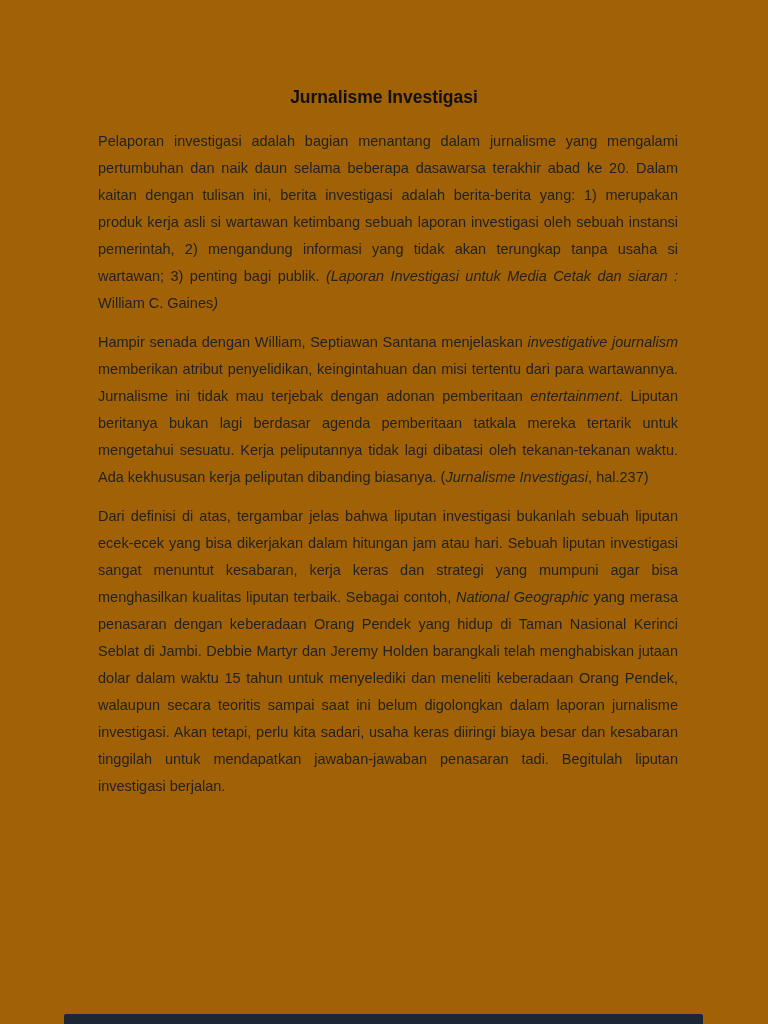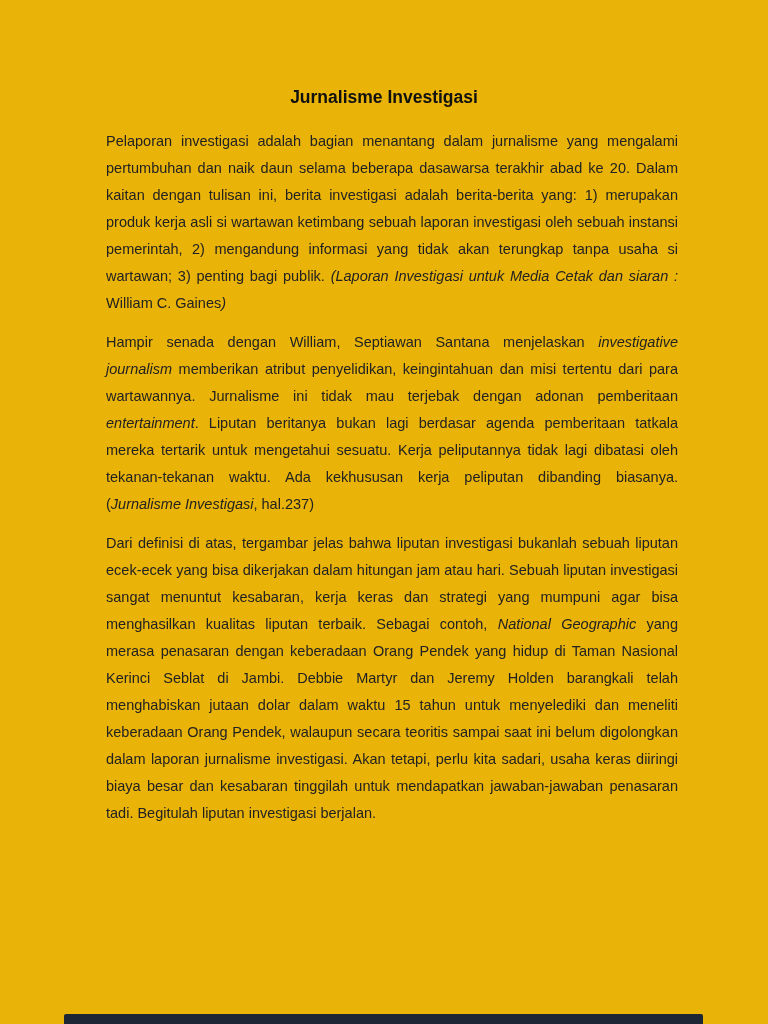--- a/index.html
+++ b/index.html
@@ -1,20 +1,20 @@
 <!DOCTYPE html>
 <html><head>
 <meta charset="utf-8">
 <style>
   html, body { margin: 0; padding: 0; background: #ffffff; }
   .page {
     position: relative;
     width: 768px;
     height: 1024px;
-    background: #eab308;
+    background: #a16207;
     overflow: hidden;
     font-family: "Liberation Sans", sans-serif;
   }
   .content {
     position: absolute;
     left: 90px;
     top: 0;
     width: 588px;
     padding-top: 86px;
   }
@@ -24,21 +24,21 @@
     font-weight: bold;
     text-align: center;
     color: #111111;
     margin: 0 0 20px 0;
   }
   .content p {
     font-size: 14.5px;
     line-height: 27px;
     text-align: justify;
     color: #222222;
-    margin: 0 0 12px 16px;
+    margin: 0 0 12px 8px;
   }
   .content p span.italic { font-style: italic; }
   .bottom-bar {
     position: absolute;
     left: 64px;
     top: 1014px;
     width: 639px;
     height: 10px;
     border-radius: 2px 2px 0 0;
   }

